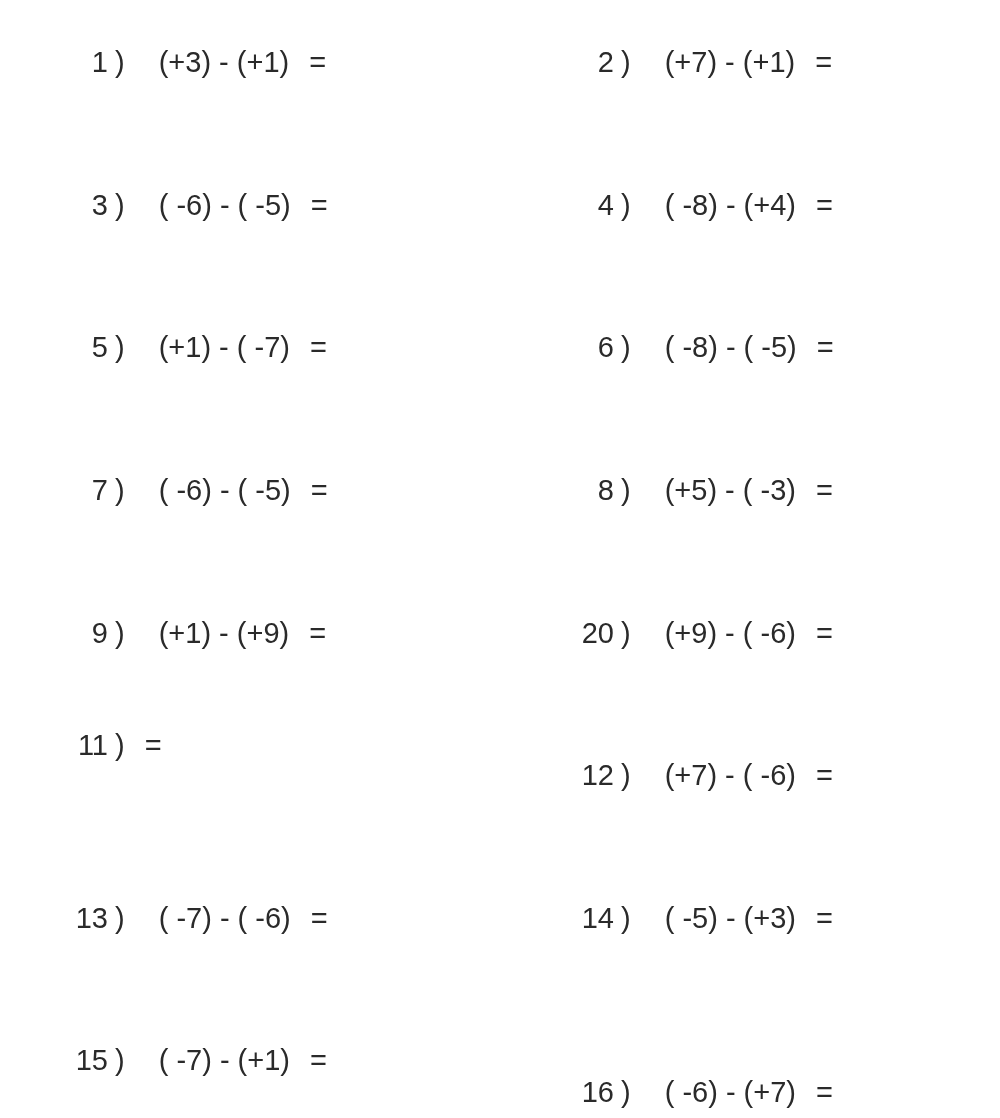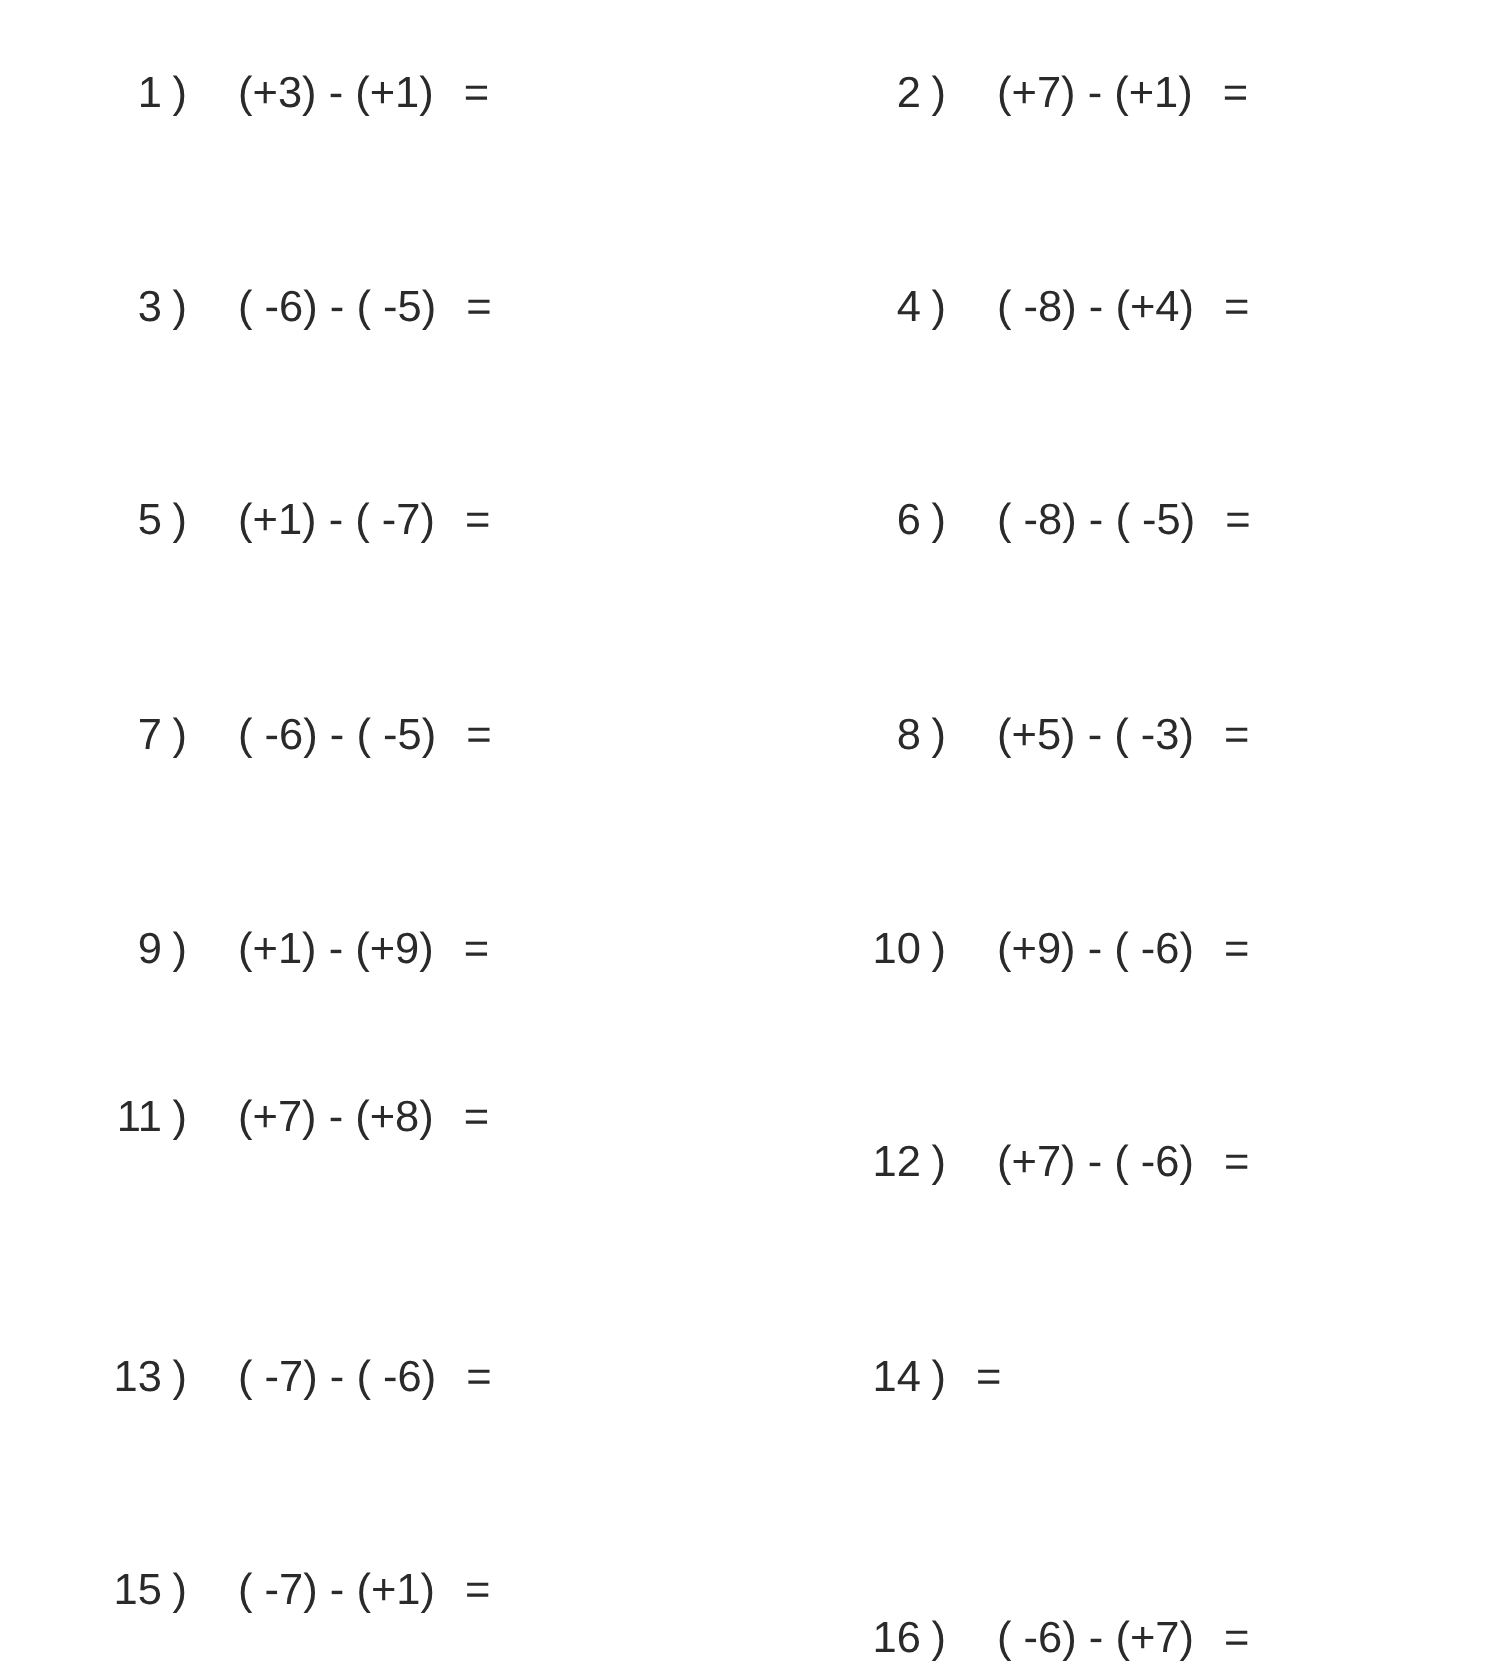--- a/index.html
+++ b/index.html
@@ -81,35 +81,35 @@
     <span class="num">7</span><span class="paren">)</span><span class="expr">( -6) - ( -5)</span><span class="eq">=</span>
   </div>
   <div class="problem col-right" style="top:470px">
     <span class="num">8</span><span class="paren">)</span><span class="expr">(+5) - ( -3)</span><span class="eq">=</span>
   </div>
 
   <div class="problem col-left" style="top:613px">
     <span class="num">9</span><span class="paren">)</span><span class="expr">(+1) - (+9)</span><span class="eq">=</span>
   </div>
   <div class="problem col-right" style="top:613px">
-    <span class="num">10</span><span class="paren">)</span><span class="expr">(+9) - ( -6)</span><span class="eq">=</span>
+    <span class="num">20</span><span class="paren">)</span><span class="expr">(+9) - ( -6)</span><span class="eq">=</span>
   </div>
 
   <div class="problem col-left" style="top:725px">
-    <span class="num">11</span><span class="paren">)</span><span class="expr">(+7) - (+8)</span><span class="eq">=</span>
+    <span class="num">11</span><span class="paren">)</span><span class="eq">=</span>
   </div>
   <div class="problem col-right" style="top:755px">
     <span class="num">12</span><span class="paren">)</span><span class="expr">(+7) - ( -6)</span><span class="eq">=</span>
   </div>
 
   <div class="problem col-left" style="top:898px">
     <span class="num">13</span><span class="paren">)</span><span class="expr">( -7) - ( -6)</span><span class="eq">=</span>
   </div>
   <div class="problem col-right" style="top:898px">
-    <span class="num">14</span><span class="paren">)</span><span class="eq">=</span>
+    <span class="num">14</span><span class="paren">)</span><span class="expr">( -5) - (+3)</span><span class="eq">=</span>
   </div>
 
   <div class="problem col-left" style="top:1040px">
     <span class="num">15</span><span class="paren">)</span><span class="expr">( -7) - (+1)</span><span class="eq">=</span>
   </div>
   <div class="problem col-right" style="top:1072px">
     <span class="num">16</span><span class="paren">)</span><span class="expr">( -6) - (+7)</span><span class="eq">=</span>
   </div>
 
 </div>

